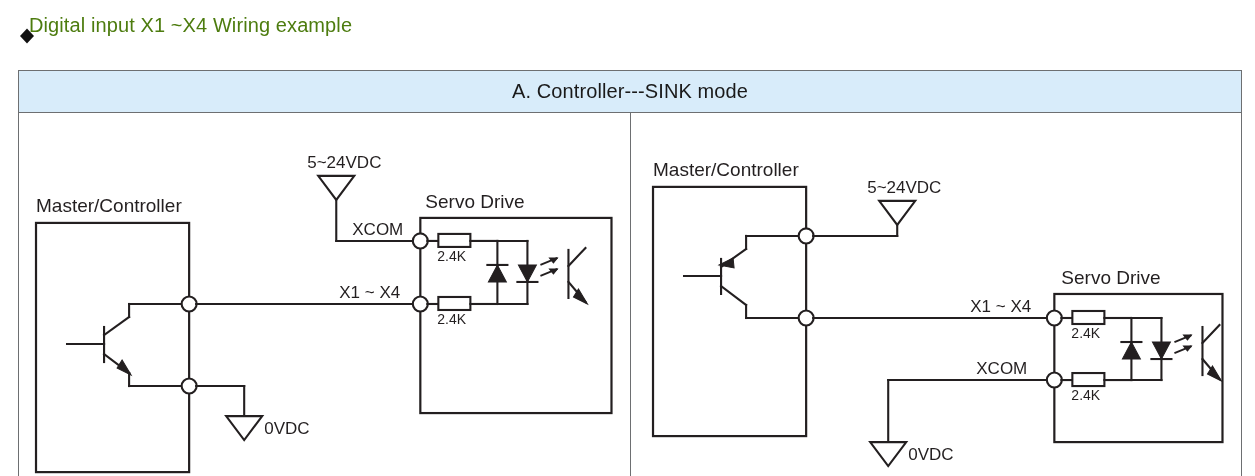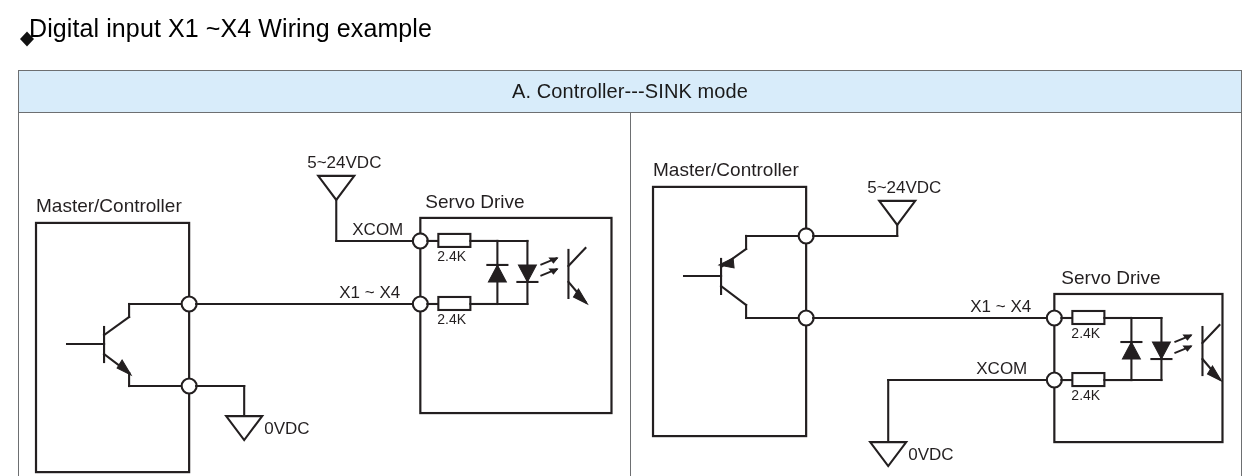--- a/index.html
+++ b/index.html
@@ -29,24 +29,24 @@
     white-space: nowrap;
   }
   #page-heading .bullet {
     width: 0; height: 0;
     display: inline-block;
     position: relative;
     top: 1px;
   }
   #page-heading .bullet svg { display: block; }
   #page-heading .heading-text {
-    font-size: 25px;
+    font-size: 20px;
     font-weight: 400;
     letter-spacing: 0.1px;
-    color: #000000;
+    color: #4d7c0f;
   }
 
   
   #wiring-table {
     position: absolute;
     left: 18px;
     top: 70px;
     width: 1224px;
     height: 467px;
     border: 1.3px solid #6d6f71;

